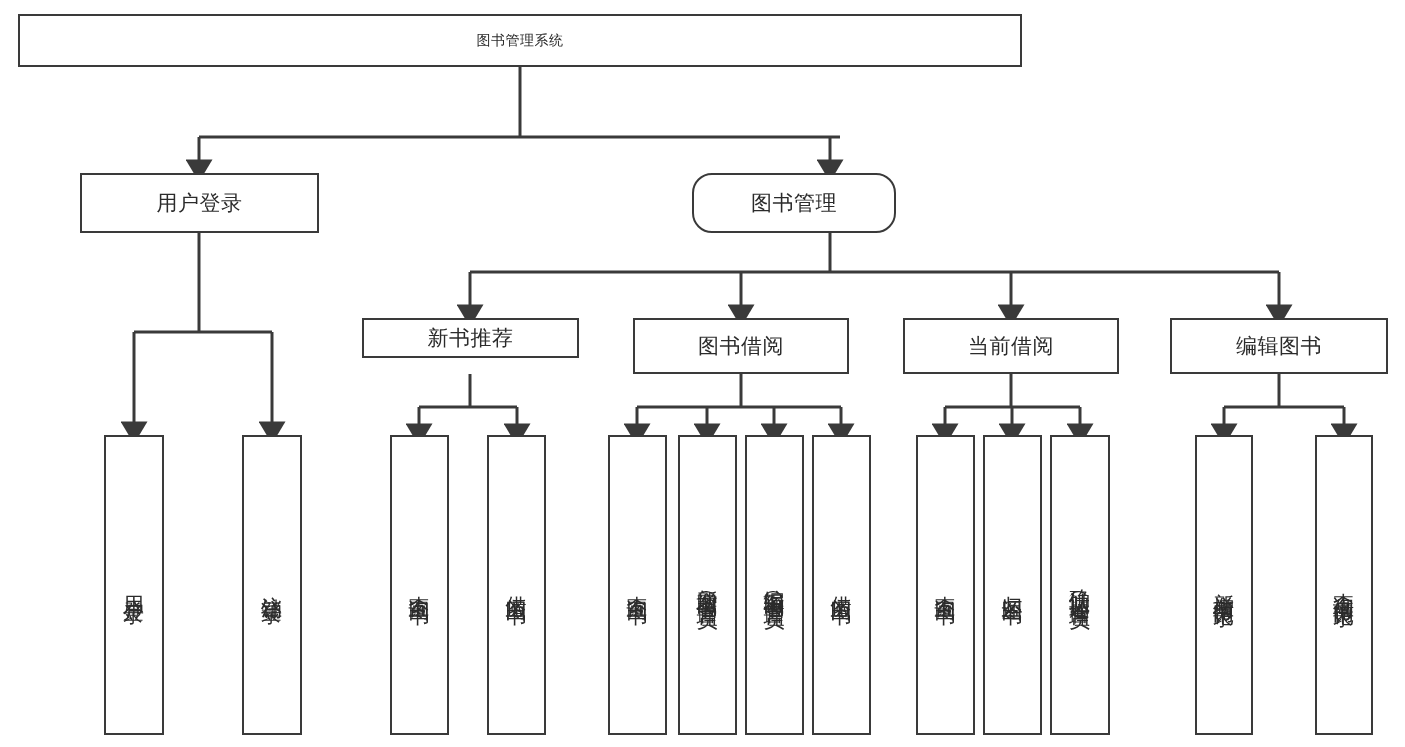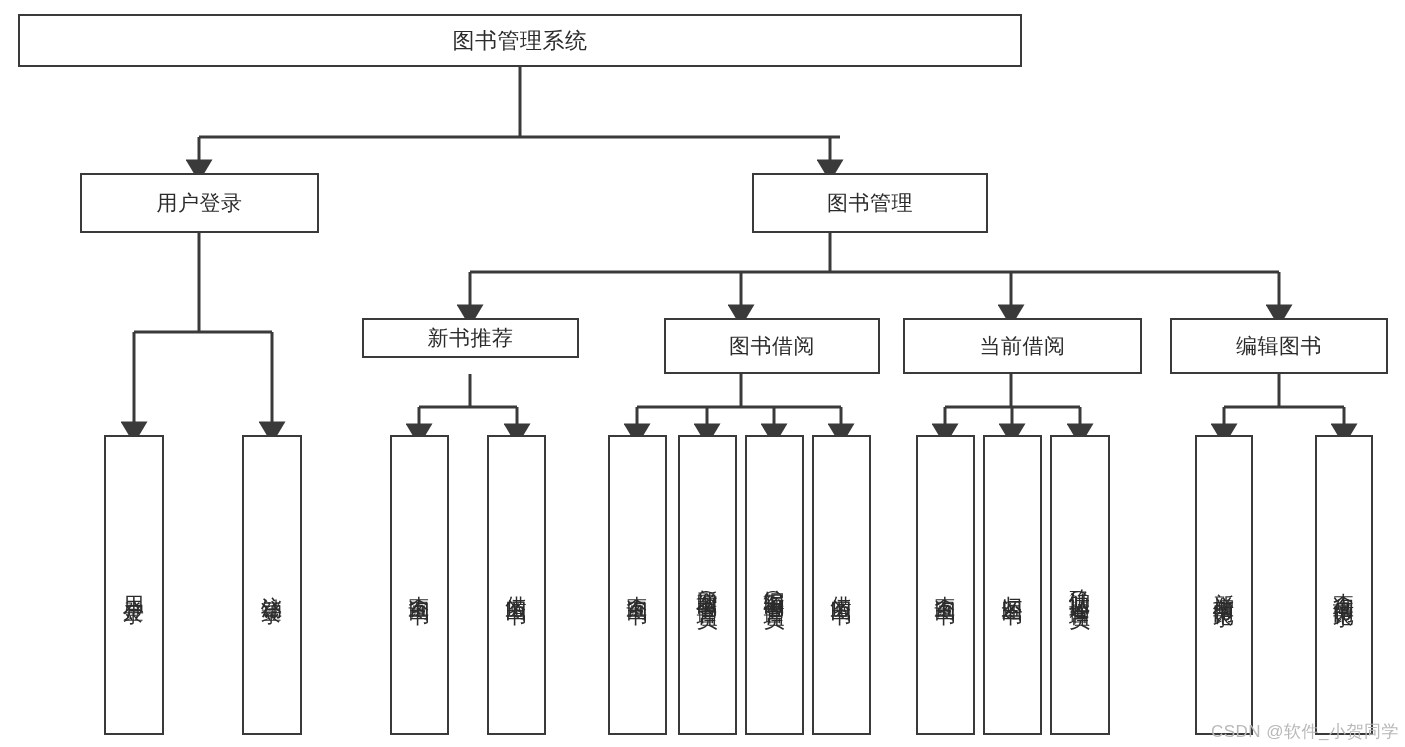--- a/index.html
+++ b/index.html
@@ -49,21 +49,21 @@
   }
   .node.vert .lbl {
     writing-mode: vertical-rl;
     text-orientation: upright;
     font-size: 21px;
     letter-spacing: 3px;
     line-height: 1;
     white-space: nowrap;
   }
   #root-node .lbl {
-    font-size: 22px;
+    font-size: 14px;
   }
   #watermark {
     position: absolute;
     right: 6px;
     bottom: 4px;
     font-size: 17px;
     color: #b8b8b8;
     white-space: nowrap;
     letter-spacing: 0.5px;
   }
@@ -124,32 +124,32 @@
   </svg>
 
   <div class="node horiz" id="root-node" style="left: 18px; top: 14px; width: 1004px; height: 53px;">
     <span class="lbl">图书管理系统</span>
   </div>
 
   <div id="level1-layer">
       <div class="node horiz" style="left: 80px; top: 173px; width: 239px; height: 60px;">
         <span class="lbl">用户登录</span>
       </div>
-      <div class="node horiz" style="left: 752px; top: 173px; width: 236px; height: 60px;">
+      <div class="node horiz" style="left: 692px; top: 173px; width: 204px; height: 60px; border-radius: 20px;">
         <span class="lbl">图书管理</span>
       </div>
     </div>
   <div id="level2-layer">
       <div class="node horiz" style="left: 362px; top: 318px; width: 217px; height: 40px;">
         <span class="lbl">新书推荐</span>
       </div>
-      <div class="node horiz" style="left: 633px; top: 318px; width: 216px; height: 56px; margin-left: 31px;">
+      <div class="node horiz" style="left: 633px; top: 318px; width: 216px; height: 56px;">
         <span class="lbl">图书借阅</span>
       </div>
-      <div class="node horiz" style="left: 903px; top: 318px; width: 239px; height: 56px;">
+      <div class="node horiz" style="left: 903px; top: 318px; width: 216px; height: 56px;">
         <span class="lbl">当前借阅</span>
       </div>
       <div class="node horiz" style="left: 1170px; top: 318px; width: 218px; height: 56px;">
         <span class="lbl">编辑图书</span>
       </div>
     </div>
   <div id="leaf-layer">
       <div class="node vert" style="left: 104px; top: 435px; width: 60px; height: 300px;">
         <span class="lbl">用户登录</span>
       </div>
@@ -184,14 +184,13 @@
         <span class="lbl">确认归还（管理员）</span>
       </div>
       <div class="node vert" style="left: 1195px; top: 435px; width: 58px; height: 300px;">
         <span class="lbl">新增借阅记录</span>
       </div>
       <div class="node vert" style="left: 1315px; top: 435px; width: 58px; height: 300px;">
         <span class="lbl">查询借阅记录</span>
       </div>
     </div>
 
-  <div id="watermark">CSDN @软件_小贺同学</div>
 </div>
 
 </body></html>

